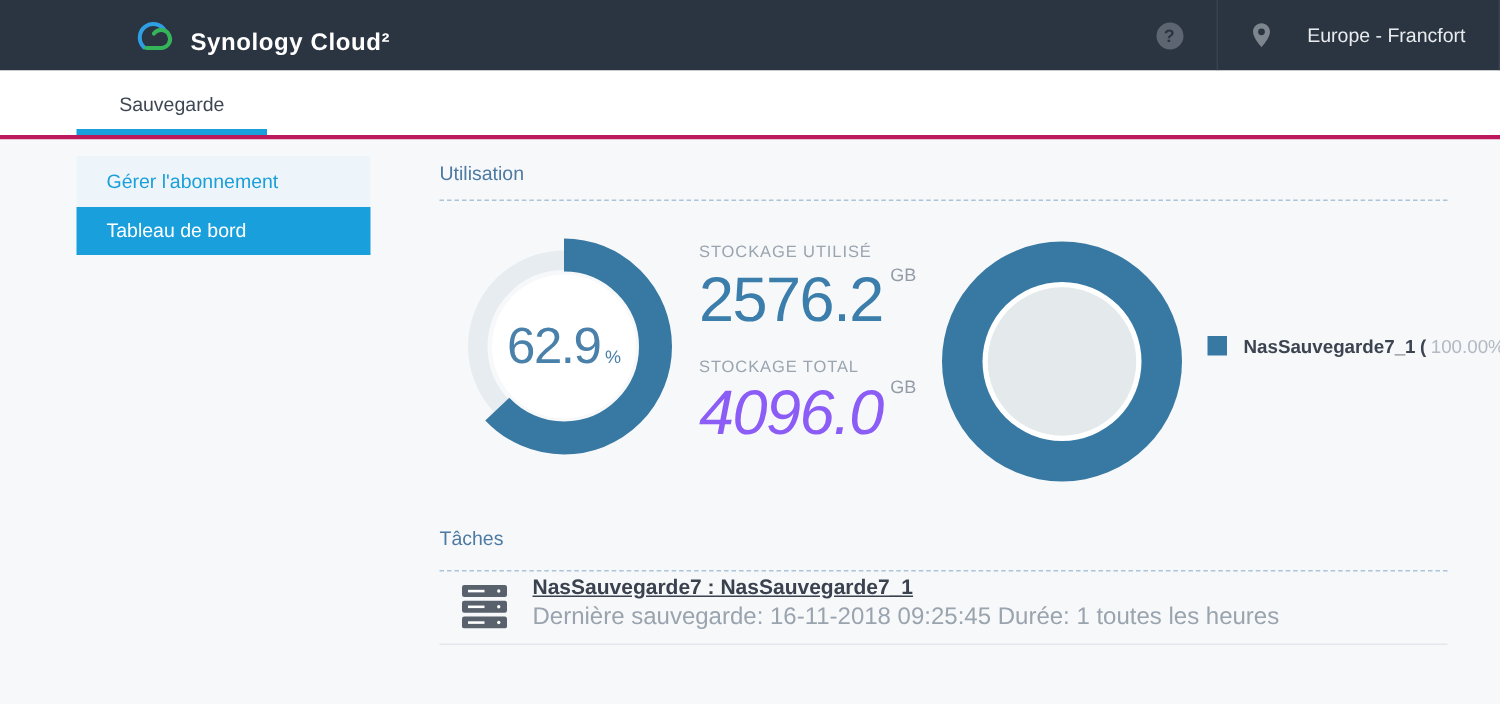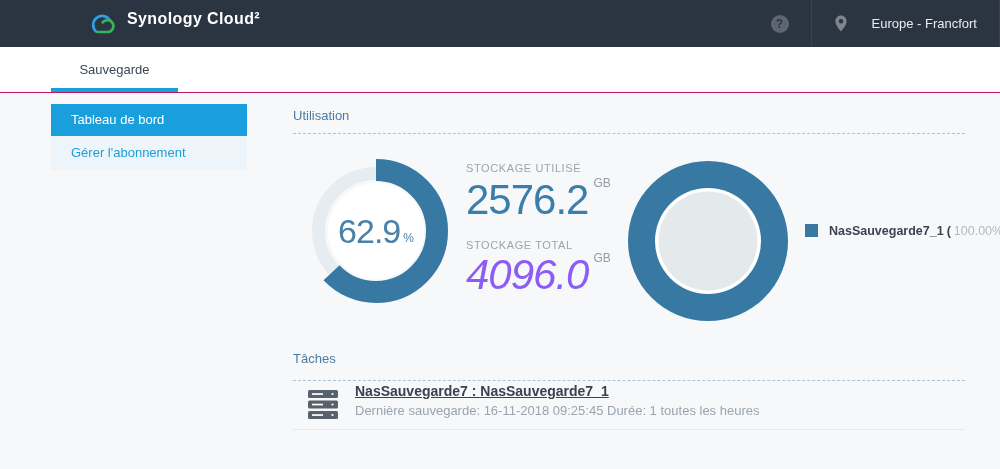--- a/index.html
+++ b/index.html
@@ -11,21 +11,21 @@
     overflow:hidden;
     -webkit-font-smoothing:antialiased;
   }
   .stage { position:absolute; inset:0; width:1000px; height:469px; }
 
   
   .header {
     position:absolute; left:0; top:0; width:1000px; height:47px;
     background:#2b3441; display:flex; align-items:center;
   }
-  .brand { display:flex; align-items:flex-start; margin-left:85px; }
+  .brand { display:flex; align-items:flex-end; margin-left:85px; }
   .brand-logo { width:34px; height:28px; margin-right:8px; }
   .brand-title {
     color:#ffffff; font-size:16px; font-weight:700; letter-spacing:0.4px;
   }
   .header-right { position:absolute; right:0; top:0; height:47px; display:flex; align-items:center; }
   .hdr-sep { width:1px; height:47px; background:#39424e; }
   .hdr-group { display:flex; align-items:center; height:47px; padding:0 22px; cursor:pointer; }
   .help-circle {
     width:18px; height:18px; border-radius:50%; background:#5d6570;
     color:#2b3441; font-size:12px; font-weight:700; text-align:center; line-height:18px;
@@ -33,21 +33,21 @@
   .hdr-text { color:#e9ecef; font-size:13px; margin-left:24px; white-space:nowrap; }
   .caret-down {
     width:0; height:0; margin-left:12px;
     border-left:4px solid transparent; border-right:4px solid transparent;
     border-top:5px solid #8b929c;
   }
 
   
   .tabbar {
     position:absolute; left:0; top:47px; width:1000px; height:46px;
-    background:#ffffff; border-bottom:1px solid #be185d;
+    background:#ffffff; border-bottom:3px solid #be185d;
   }
   .tab {
     position:absolute; left:51px; top:0; width:127px; height:46px;
     text-align:center; line-height:46px; font-size:13px; color:#3d4754; cursor:pointer;
   }
   .tab-underline {
     position:absolute; left:51px; bottom:0; width:127px; height:4px; background:#19a0dc;
   }
 
   
@@ -91,21 +91,21 @@
   .legend-swatch { width:13px; height:13px; background:#3879a3; margin-right:11px; }
   .legend-name { font-size:12.5px; font-weight:700; color:#3b4450; }
   .legend-paren { font-size:12.5px; font-weight:700; color:#3b4450; margin:0 3px; }
   .legend-pct { font-size:12.5px; color:#b3bac3; }
 
   
   .task-row { position:absolute; left:0; top:290px; width:672px; height:44px; cursor:pointer; }
   .task-icon { position:absolute; left:15px; top:7px; width:30px; height:29px; }
   .task-text { position:absolute; left:62px; top:0; }
   .task-title { font-size:14px; font-weight:700; color:#39424e;text-decoration:underline; }
-  .task-sub { font-size:13px; color:#9aa4ae; margin-top:4px; }
+  .task-sub { font-size:16px; color:#9aa4ae; margin-top:4px; }
   .task-divider { position:absolute; left:0; top:336px; width:672px; border-top:1px solid #e4e7eb; height:0; }
 </style>
 </head>
 <body>
 
 <div class="stage">
 
   <div class="header">
     <div class="brand">
       <svg class="brand-logo" viewBox="0 0 34 28">
@@ -131,22 +131,22 @@
   </div>
 
   <div class="tabbar">
     <div class="tab">Sauvegarde</div>
     <div class="tab-underline"></div>
   </div>
 
   <div class="content">
 
     <div class="sidebar">
+      <div class="side-item plain">Gérer l'abonnement</div>
       <div class="side-item active">Tableau de bord</div>
-      <div class="side-item plain">Gérer l'abonnement</div>
     </div>
 
     <div class="main">
 
       <div class="section-title" style="top:15px;">Utilisation</div>
       <div class="dotted" style="top:40px;"></div>
 
       <svg class="donut1" viewBox="0 0 150 150">
         <circle cx="75" cy="75" r="57.5" fill="none" stroke="#e7ecf1" stroke-width="13"></circle>
         <circle cx="75" cy="75" r="48" fill="#ffffff"></circle>

